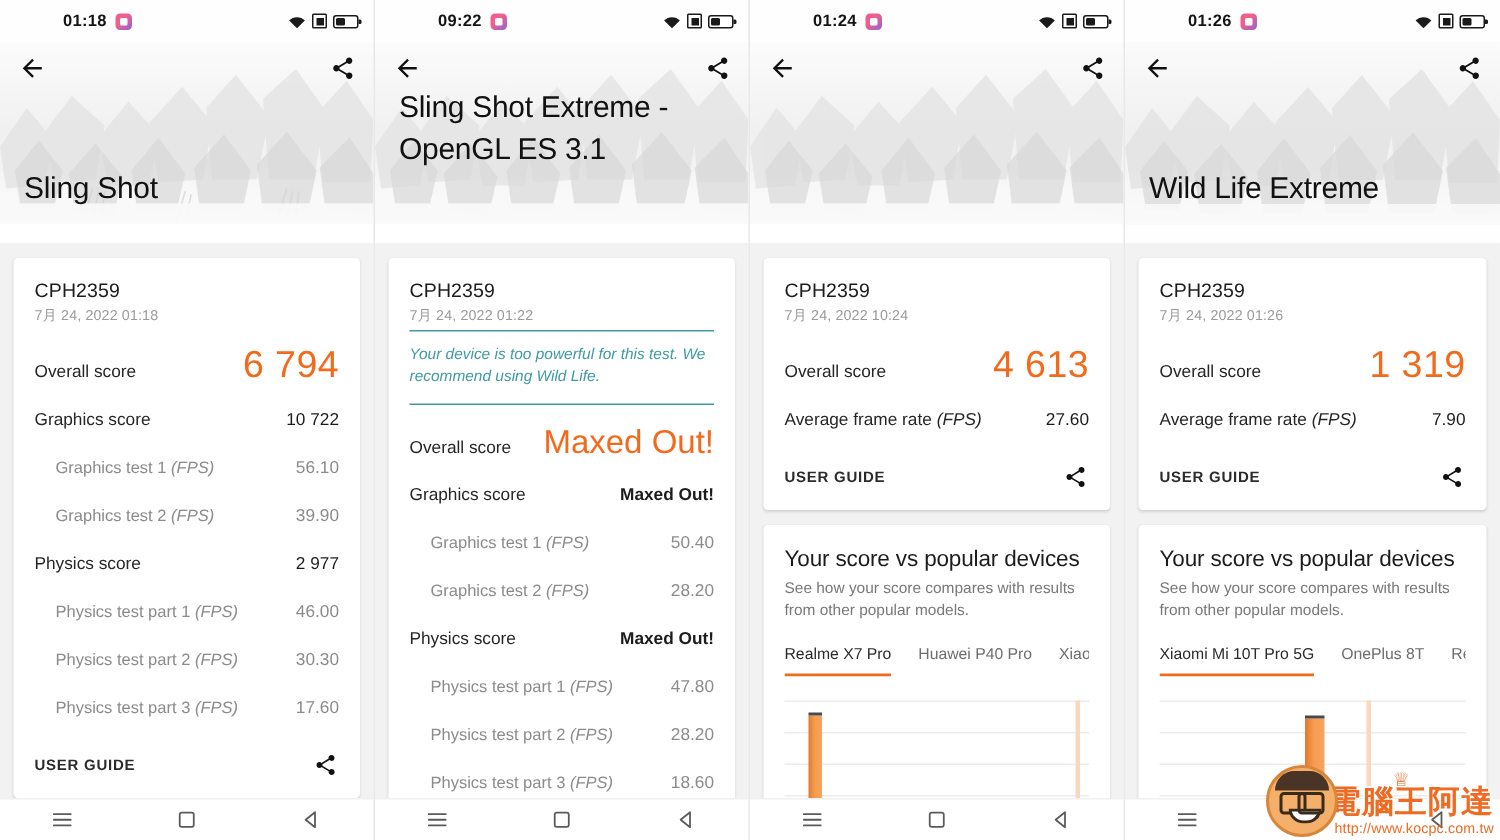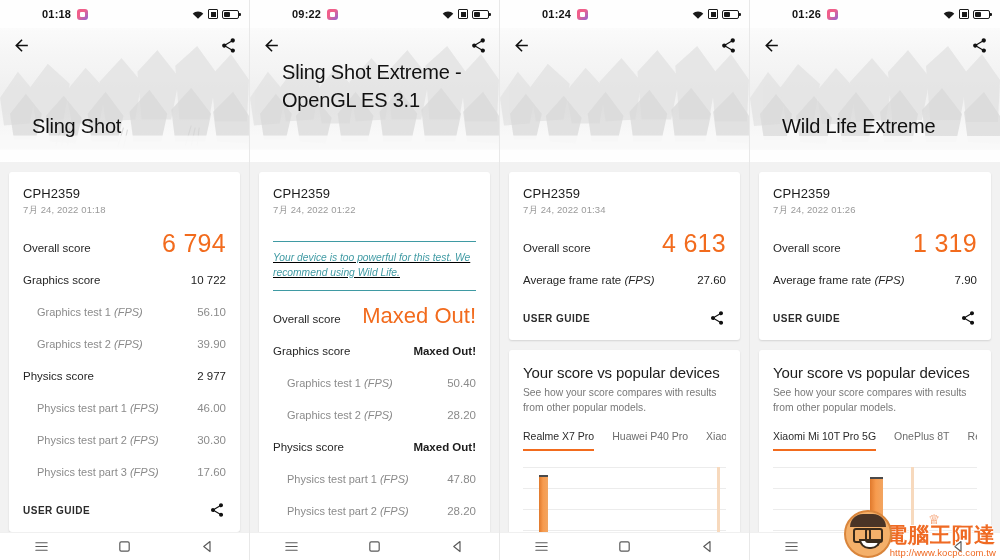--- a/index.html
+++ b/index.html
@@ -78,21 +78,21 @@
     opacity: .85;
   }
   .hero-top-actions {
     position: absolute; top: 0; left: 0; right: 0; height: 34px;
     display: flex; align-items: center; justify-content: space-between;
     padding: 0 12px; z-index: 4;
   }
   .ic-back { width: 19px; height: 19px; }
   .ic-share { width: 17px; height: 17px; }
   .hero-title {
-    position: absolute; left: 32px; right: 14px; z-index: 3;
+    position: absolute; left: 16px; right: 14px; z-index: 3;
     font-size: 20px; color: #111; line-height: 1.42;
     letter-spacing: -0.2px;
   }
   .hero-title.one-line { bottom: 22px; }
   .hero-title.multi { top: 30px; }
 
   
   .body {
     flex: 1 1 auto; position: relative; overflow: hidden;
     background: #f2f2f2; padding: 10px 9px 0 9px;
@@ -103,24 +103,23 @@
     padding: 14px 14px 0 14px;
     margin-bottom: 10px;
   }
   .dev-name {
     font-size: 13px; color: #1c1c1c; letter-spacing: .1px;
   }
   .dev-date {
     font-size: 9.5px; color: #9a9a9a; margin-top: 3px; letter-spacing: .1px;
   }
   .notice {
-    margin-top: 24px;
+    margin-top: 3px;
     border-top: 1.6px solid #3f9aa3; border-bottom: 1.6px solid #3f9aa3;
     padding: 9px 0 10px 0;
-    text-decoration: underline;
   }
   .notice p {
     font-size: 10.3px; font-style: italic; color: #3f9aa3; line-height: 1.42;
   }
   .row {
     display: flex; align-items: baseline; justify-content: space-between;
     padding: 10px 0;
   }
   .row.big { padding: 14px 0 8px 0; }
   .lbl { font-size: 11.5px; color: #262626; }
@@ -490,21 +489,21 @@
               <path d="M20 11H7.8l5.6-5.6L12 4l-8 8 8 8 1.4-1.4L7.8 13H20z" fill="#111"></path>
             </svg></span>
         <span class="ic-share"><svg viewBox="0 0 24 24" width="17" height="17">
               <path d="M18 16.1c-.8 0-1.5.3-2 .8l-7.1-4.2c.1-.2.1-.5.1-.7s0-.5-.1-.7L16 7.1c.5.5 1.2.8 2 .8 1.7 0 3-1.3 3-3s-1.3-3-3-3-3 1.3-3 3c0 .3 0 .5.1.7L8 9.9c-.5-.5-1.2-.9-2-.9-1.7 0-3 1.3-3 3s1.3 3 3 3c.8 0 1.5-.3 2-.9l7.2 4.2c-.1.2-.1.4-.1.7 0 1.6 1.3 3 3 3s3-1.3 3-3-1.4-2.9-3.1-2.9z" fill="#111"></path>
             </svg></span>
       </div>
     </div>
     <div class="body">
       <div class="card">
         <div class="dev-name">CPH2359</div>
-        <div class="dev-date">7月 24, 2022 01:34</div>
+        <div class="dev-date">7月 24, 2022 10:24</div>
         <div class="row big">
           <span class="lbl">Overall score</span>
           <span class="val score">4 613</span>
         </div>
         <div class="row">
           <span class="lbl"><span>Average frame rate </span><i class="fps">(FPS)</i></span>
           <span class="val">27.60</span>
         </div>
         <div class="guide">
           <span class="guide-txt">USER GUIDE</span>

